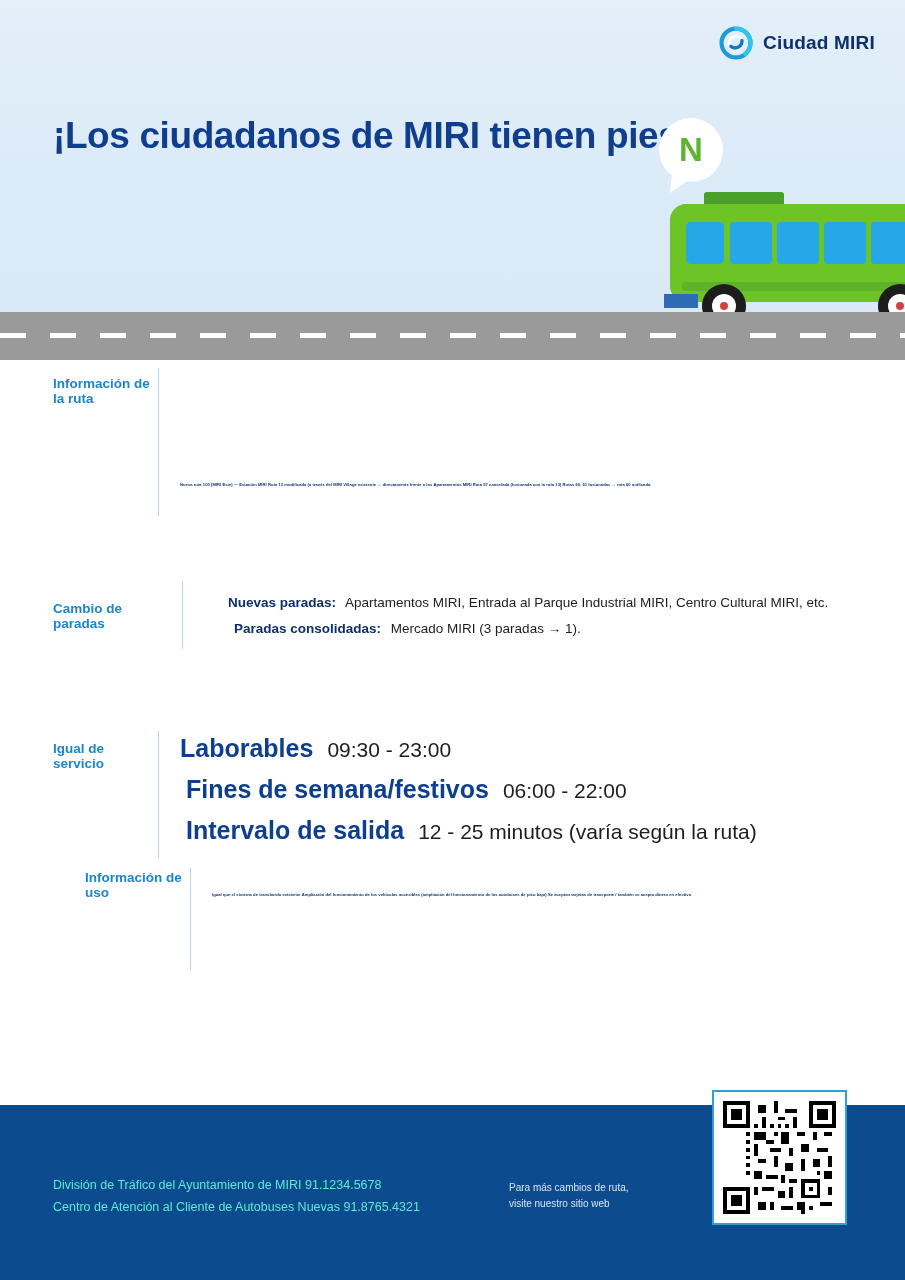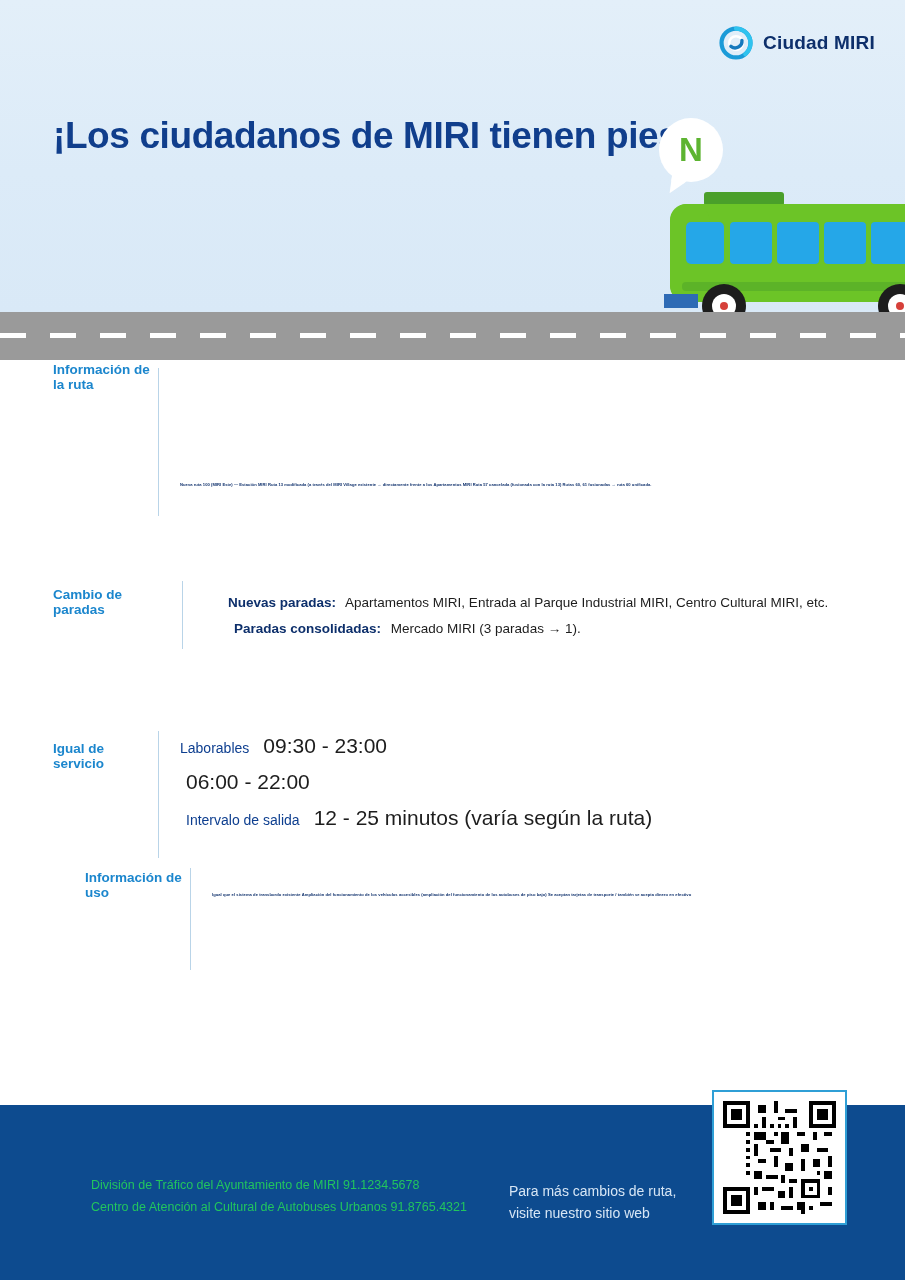--- a/index.html
+++ b/index.html
@@ -117,21 +117,21 @@
     align-items: stretch;
   }
   .sec-label {
     width: 158px;
     flex: 0 0 158px;
     padding-left: 53px;
     box-sizing: border-box;
     color: #1b86cd;
     font-size: 13.5px;
     font-weight: bold;
-    padding-top: 2px;
+    padding-top: 16px;
   }
   .sec-rule {
     width: 1px;
     background: #b9d4e8;
     flex: 0 0 1px;
   }
   .sec-body {
     flex: 1 1 auto;
     padding-left: 21px;
     box-sizing: border-box;
@@ -159,49 +159,48 @@
   }
 
   .hour-line {
     display: flex;
     align-items: baseline;
     margin-bottom: 12px;
     white-space: nowrap;
   }
   .hour-line .k {
     color: #0d3e8f;
-    font-weight: normal;
-    font-size: 14px;
+    font-weight: bold;
+    font-size: 25px;
     margin-right: 14px;
   }
   .hour-line .v {
     color: #1d1d1d;
     font-size: 21px;
   }
 
   
   .footer {
     position: absolute;
     left: 0; top: 1105px;
     width: 905px; height: 175px;
     background: #0d4b8f;
   }
   .footer-left {
     position: absolute;
     left: 53px; top: 70px;
-    color: #22c55e;
+    color: #5eead4;
     font-size: 12.5px;
     line-height: 1.75;
-    margin-left: 38px;
   }
   .footer-mid {
     position: absolute;
     left: 509px; top: 1180px;
     color: #d7e6f5;
-    font-size: 14px;
+    font-size: 10px;
     line-height: 1.6;
   }
   .qr-frame {
     position: absolute;
     left: 712px; top: 1090px;
     width: 135px; height: 135px;
     background: #ffffff;
     border: 2px solid #2f9fd6;
     box-sizing: border-box;
     padding: 9px;
@@ -294,20 +293,21 @@
 
   <div class="section" style="height:155px;">
     <div class="sec-label" style="padding-top:46px;">Igual de servicio</div>
     <div class="sec-rule" style="height:127px; margin-top:36px;"></div>
     <div class="sec-body" style="padding-top:39px;">
       <div class="hour-line">
         <span class="k">Laborables</span>
         <span class="v">09:30 - 23:00</span>
       </div>
       <div class="hour-line" style="padding-left:6px;">
+        <span class="k">Fines de semana/festivos</span>
         <span class="v">06:00 - 22:00</span>
       </div>
       <div class="hour-line" style="padding-left:6px;">
         <span class="k">Intervalo de salida</span>
         <span class="v">12 - 25 minutos (varía según la ruta)</span>
       </div>
     </div>
   </div>
 
   <div class="section" style="height:140px;margin-left:32px;">
@@ -316,21 +316,21 @@
     <div class="sec-body">
       <div class="micro" style="margin-top:42px;">Igual que el sistema de transbordo existente Ampliación del funcionamiento de los vehículos accesibles (ampliación del funcionamiento de los autobuses de piso bajo) Se aceptan tarjetas de transporte / también se acepta dinero en efectivo</div>
     </div>
   </div>
 
 </div>
 
 <div class="footer">
   <div class="footer-left">
     <div>División de Tráfico del Ayuntamiento de MIRI 91.1234.5678</div>
-    <div>Centro de Atención al Cultural de Autobuses Urbanos 91.8765.4321</div>
+    <div>Centro de Atención al Cliente de Autobuses Nuevas 91.8765.4321</div>
   </div>
 </div>
 
 <div class="footer-mid">
   <div>Para más cambios de ruta,</div>
   <div>visite nuestro sitio web</div>
 </div>
 
 <div class="qr-frame">
   <svg width="113" height="113" viewBox="0 0 29 29" shape-rendering="crispEdges">

